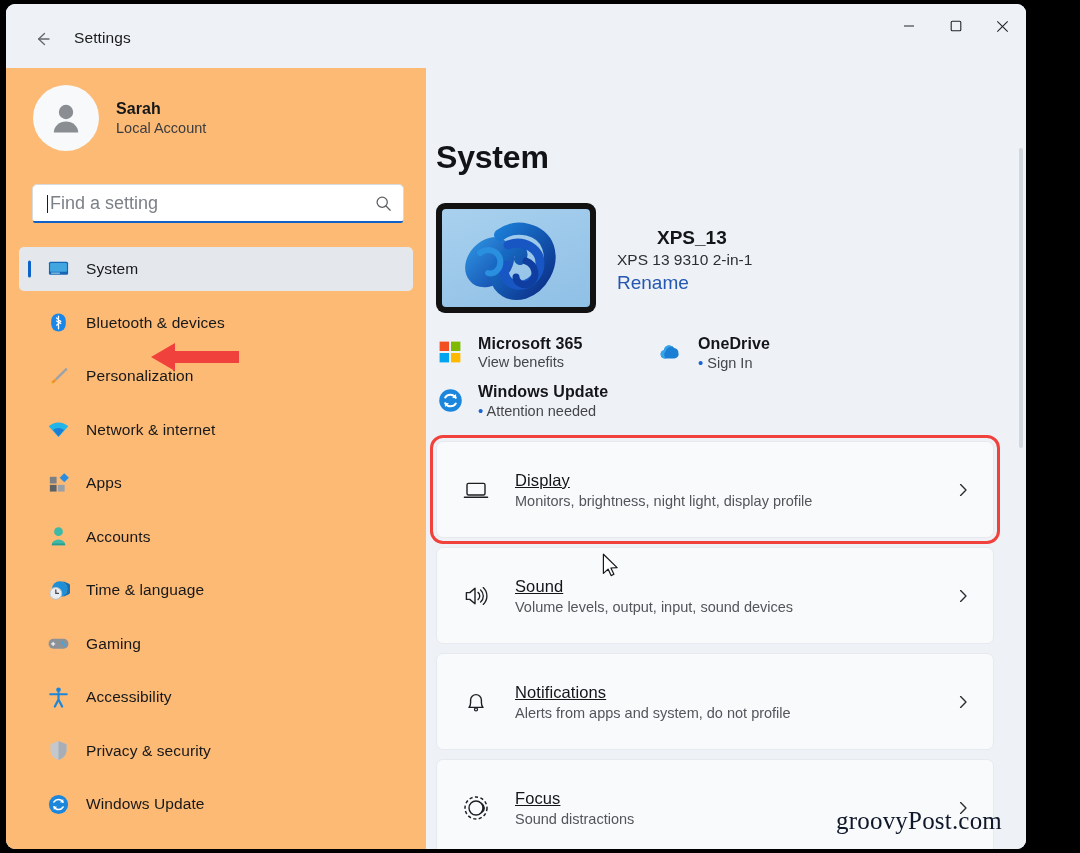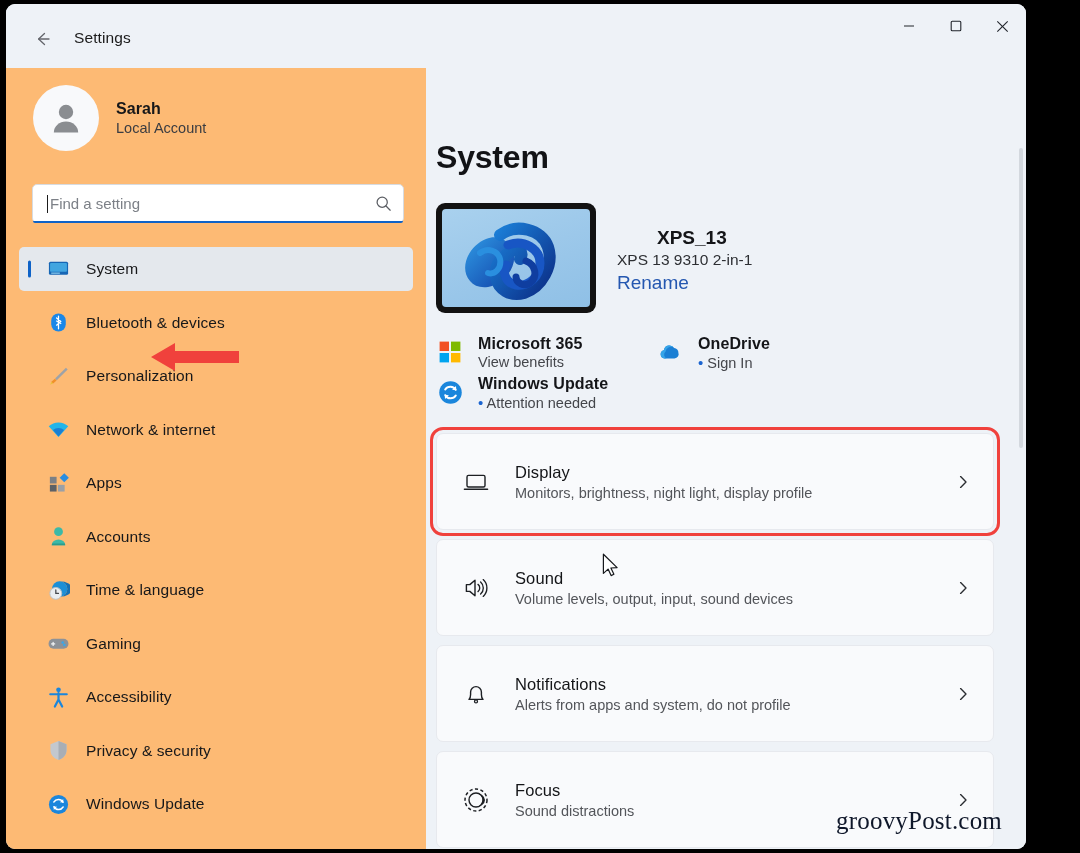--- a/index.html
+++ b/index.html
@@ -111,21 +111,21 @@
     border-radius: 5px;
     display: flex; align-items: center;
     padding: 0 11px 0 14px;
     position: relative;
   }
   .caret {
     width: 1px; height: 18px; background: #1b1b1b;
     margin-right: 2px;
   }
   .search-placeholder {
-    font-size: 15px; color: #7c8087;
+    font-size: 18px; color: #7c8087;
     flex: 1;
   }
   .search-underline {
     position: absolute;
     left: 1px; right: 1px; bottom: 0;
     height: 2.5px;
     background: #0e62c7;
     border-radius: 0 0 4px 4px;
   }
 
@@ -195,21 +195,21 @@
   }
   .device-info { padding-top: 24px; display: flex; flex-direction: column; gap: 2px; }
   .device-name { font-size: 19px; font-weight: bold; color: #141518; margin-left: 40px; }
   .device-model { font-size: 15.5px; color: #2d2f33; }
   .device-rename { font-size: 19px; color: #2457b0; margin-top: 1px; }
 
   .status-grid {
     margin-top: 22px;
     display: flex;
     flex-direction: column;
-    gap: 4px;
+    gap: 12px;
   }
   .status-line { display: flex; align-items: flex-start; }
   .status-item { display: flex; align-items: flex-start; gap: 14px; }
   .status-item.ms365 { width: 220px; }
   .status-icon { width: 28px; height: 28px; flex: 0 0 28px; display:flex; align-items:center; justify-content:center; margin-top: 3px; }
   .status-txt { display: flex; flex-direction: column; gap: 1px; }
   .status-title { font-size: 16px; font-weight: bold; color: #141518; letter-spacing:.1px; }
   .status-sub { font-size: 14.5px; color: #44464b; }
   .status-sub .dot { color: #1a64d0; font-size: 15px; }
 
@@ -225,21 +225,21 @@
     align-items: center;
     padding: 0 22px 0 24px;
     gap: 24px;
   }
   .card.highlight {
     outline: 3px solid #f0413c;
     outline-offset: 3px;
   }
   .card-icon { width: 30px; height: 30px; flex: 0 0 30px; display: flex; align-items: center; justify-content: center; }
   .card-text { flex: 1; display: flex; flex-direction: column; gap: 3px; }
-  .card-title { font-size: 16.5px; color: #141518; letter-spacing: .1px; }
+  .card-title { font-size: 16.5px; color: #141518; letter-spacing: .1px; text-decoration: underline; }
   .card-sub { font-size: 14.5px; color: #53555a; }
   .chev { color: #2a2c31; display: flex; align-items: center; }
 
   
   .cursor {
     position: absolute;
     left: 596px; top: 485px;
     width: 18px; height: 26px;
     pointer-events: none;
     z-index: 40;

